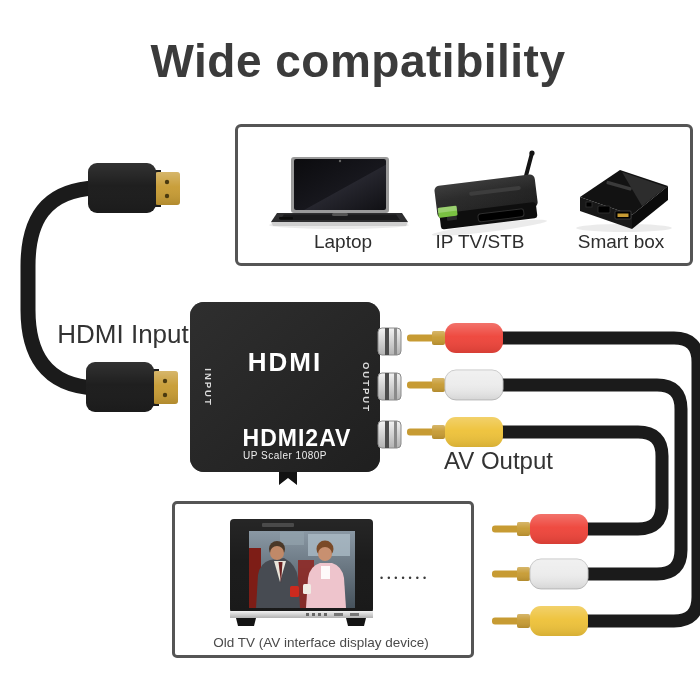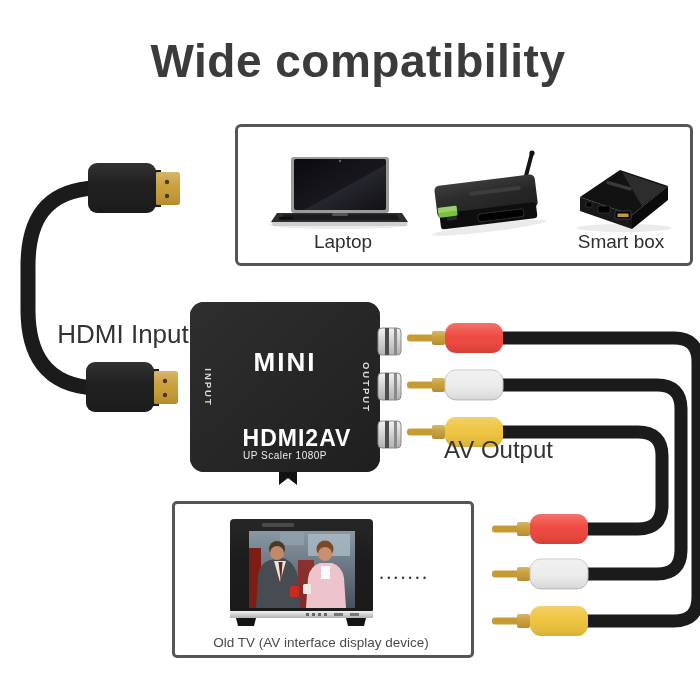--- a/index.html
+++ b/index.html
@@ -9,21 +9,21 @@
   #title{left:0;top:34px;width:700px;text-align:center;
          font-size:46px;font-weight:bold;letter-spacing:.5px;color:var(--title-text,#3b3b3b);}
   .panel{position:absolute;border:3px solid var(--panel-border,#555);background:#fff;}
   #devices-panel{left:227px;top:124px;width:452px;height:136px;border-radius:6px;}
   #tv-panel{left:164px;top:501px;width:296px;height:151px;border-radius:5px;}
   .dev-label{position:absolute;top:231px;width:130px;text-align:center;
              font-size:19px;color:#2e2e2e;}
   #label-laptop{left:270px;} #label-iptv{left:407px;} #label-smartbox{left:548px;}
   #label-hdmi-input{left:35px;top:319px;width:160px;text-align:center;
                     font-size:26px;color:#333;}
-  #label-av-output{left:418px;top:436px;width:145px;text-align:center;
+  #label-av-output{left:418px;top:447px;width:145px;text-align:center;
                    font-size:24px;color:#333;}
   #conv-brand{left:182px;top:347px;width:190px;text-align:center;color:#fff;
               font-size:26px;font-weight:800;letter-spacing:2px;}
   #conv-model{left:182px;top:425px;width:190px;text-align:center;color:#fff;
               font-size:23px;font-weight:bold;letter-spacing:1px;padding-left:12px;}
   #conv-sub{left:182px;top:450px;width:190px;text-align:center;color:#eee;
             font-size:10px;letter-spacing:.5px;}
   .vlabel{position:absolute;width:60px;text-align:center;color:#ddd;font-weight:600;
           font-size:9.5px;letter-spacing:2px;transform:rotate(90deg);white-space:nowrap;}
   #conv-input{left:170px;top:382px;}
@@ -244,26 +244,27 @@
       <rect x="310" y="613" width="3" height="3" fill="#666"></rect>
       <rect x="316" y="613" width="3" height="3" fill="#666"></rect>
       <rect x="326" y="613" width="9" height="3" fill="#777"></rect>
       <rect x="342" y="613" width="9" height="3" fill="#777"></rect>
       <polygon points="228,618 248,618 246,626 230,626" fill="#141414"></polygon>
       <polygon points="338,618 358,618 356,626 340,626" fill="#141414"></polygon>
     </g>
   </svg>
 
   <div class="abs dev-label" id="label-laptop">Laptop</div>
+  <div class="abs dev-label" id="label-iptv">IP TV/STB</div>
   <div class="abs dev-label" id="label-smartbox">Smart box</div>
 
   <div class="abs" id="label-hdmi-input">HDMI Input</div>
   <div class="abs" id="label-av-output">AV Output</div>
 
-  <div class="abs" id="conv-brand">MINI</div>
+  <div class="abs" id="conv-brand">HDMI</div>
   <div class="vlabel" id="conv-input">INPUT</div>
   <div class="vlabel" id="conv-output">OUTPUT</div>
   <div class="abs" id="conv-model">HDMI2AV</div>
   <div class="abs" id="conv-sub">UP Scaler 1080P</div>
 
   <div class="abs" id="dots">•••••••</div>
   <div class="abs" id="tv-caption">Old TV (AV interface display device)</div>
 </div>
 
 </body></html>

